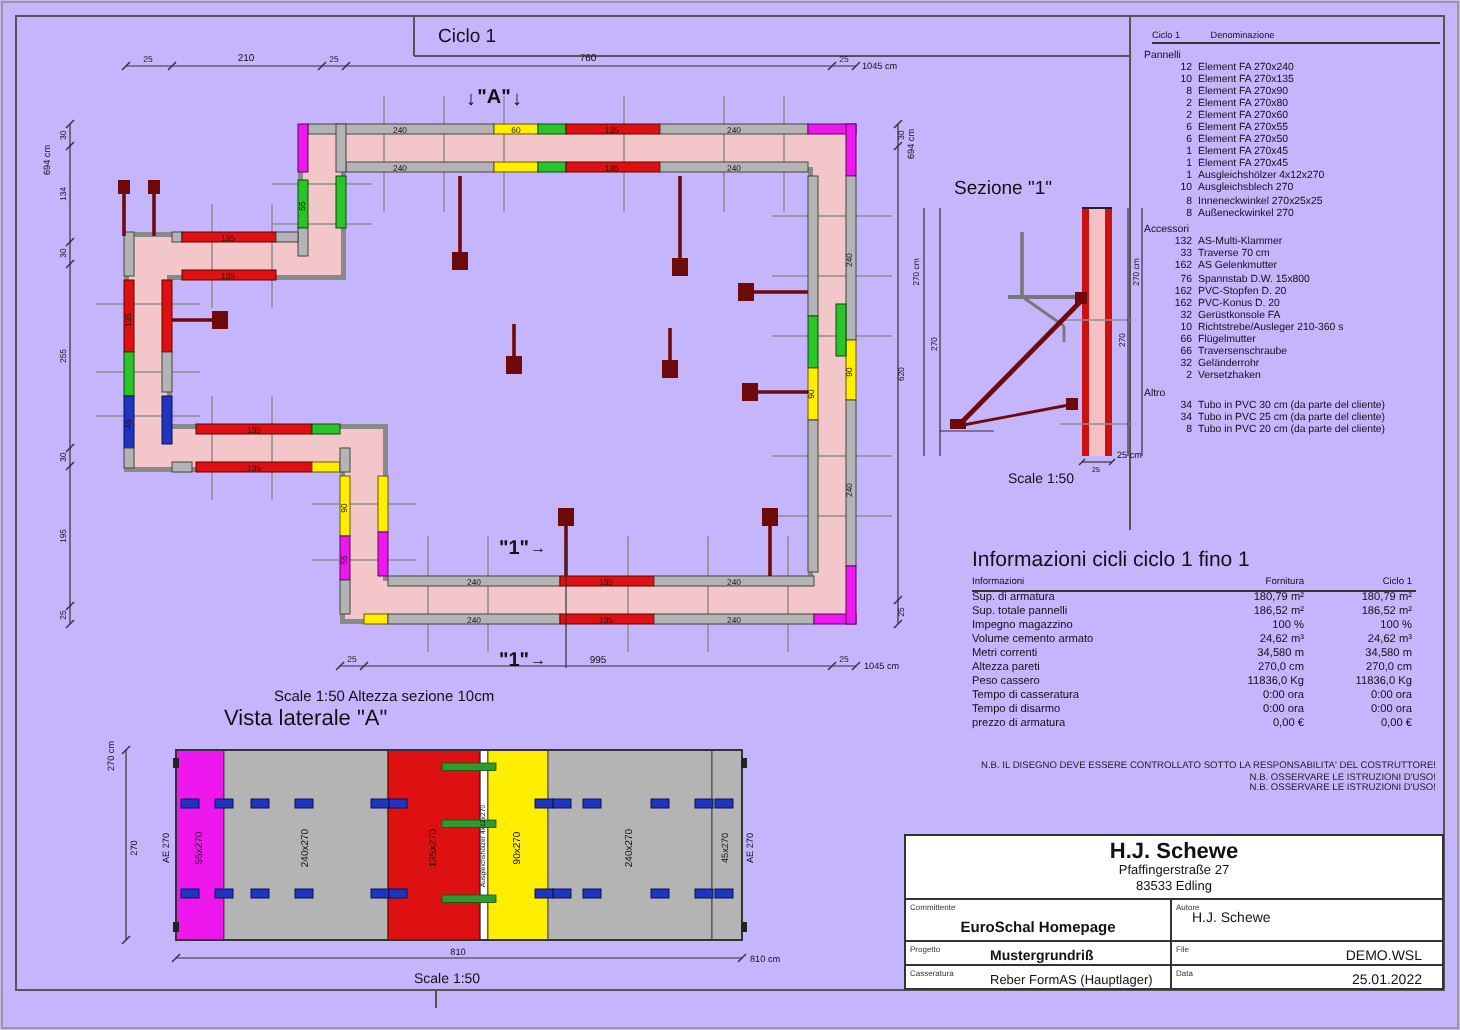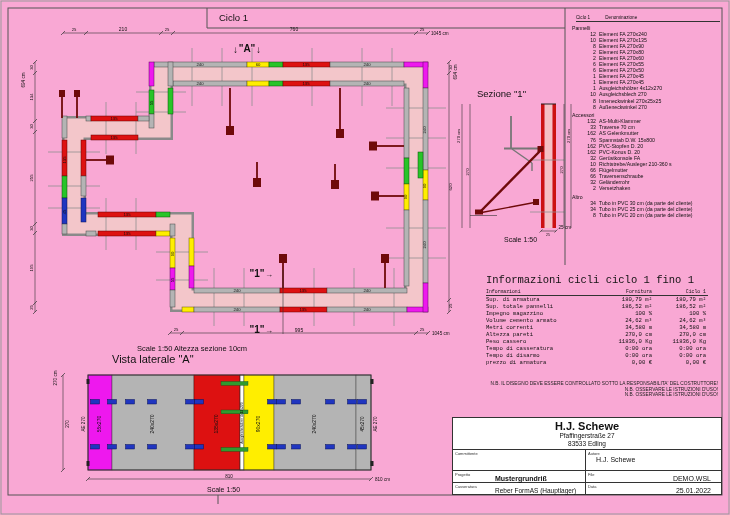--- a/index.html
+++ b/index.html
@@ -1,16 +1,16 @@
 <!DOCTYPE html>
 <html><head>
 <meta charset="utf-8">
 <style>
   html,body{margin:0;padding:0;background:#fff;}
-  .sheet{position:relative;width:730px;height:515px;background:#f9a8d4;overflow:hidden;
+  .sheet{position:relative;width:730px;height:515px;background:#c4b5fd;overflow:hidden;
          font-family:"Liberation Sans",sans-serif;color:#111;}
   svg{position:absolute;left:0;top:0;}
   svg text{font-family:"Liberation Sans",sans-serif;fill:#111;}
   .am{text-anchor:middle;}
   .t34{font-size:3.4px}.t35{font-size:3.5px}.t4{font-size:4.2px}.t45{font-size:4.6px}
   .t5{font-size:5px}.t7{font-size:7px}.t75{font-size:7.5px}.t8{font-size:8px}
   .t9{font-size:9.5px}.t10{font-size:10px}.t11{font-size:11px}.b{font-weight:bold}
   .ln{fill:none;stroke:#999;stroke-width:1}
   .ln2{fill:none;stroke:#555;stroke-width:1}
   .w1{stroke:#8a8a8a;stroke-width:24;fill:none}
@@ -29,21 +29,21 @@
   .gy{stroke:#777;fill:none}
   
   .abs{position:absolute;}
   .elenco{left:572px;top:12px;width:148px;}
   .elenco .title{font-size:10.5px;text-align:center;}
   .elenco .cols{font-size:4.6px;border-bottom:.7px solid #333;margin:3px 0 1px 4px;padding-bottom:1px;}
   .elenco .cols .c1{display:inline-block;width:28px;}
   .mgroup{font-size:5.2px;margin-top:2.5px;}
   .mrow{display:flex;font-size:5.2px;line-height:6.1px;}
   .mrow .qty{width:24px;text-align:right;margin-right:3px;flex:none;}
-  .info{left:486px;top:274px;width:222px;font-family:Liberation Mono, monospace;}
+  .info{left:486px;top:274px;width:222px;}
   .info .title{font-size:10.5px;}
   .ihead{display:flex;font-size:4.8px;border-bottom:.7px solid #333;margin-top:3px;padding-bottom:1px;}
   .irow{display:flex;font-size:5.6px;line-height:7px;}
   .ci1{width:104px;}.ci2{width:62px;text-align:right;}.ci3{width:54px;text-align:right;}
   .notes{left:430px;top:381px;width:288px;text-align:right;font-size:4.8px;line-height:5.7px;color:#222;}
   .tblock{left:452px;top:417px;width:270px;height:78px;border:1px solid #333;box-sizing:border-box;background:#fff;}
   .tb-head{height:32px;text-align:center;border-bottom:1px solid #333;box-sizing:border-box;padding-top:2px;}
   .tb-co{font-size:11px;font-weight:bold;line-height:12px;}
   .tb-ad{font-size:6.5px;line-height:7.5px;}
   .tb-row{display:flex;border-bottom:1px solid #333;box-sizing:border-box;}
@@ -636,20 +636,21 @@
 
 <div class="abs tblock">
   <div class="tb-head">
     <div class="tb-co">H.J. Schewe</div>
     <div class="tb-ad">Pfaffingerstraße 27</div>
     <div class="tb-ad">83533 Edling</div>
   </div>
   <div class="tb-row r2">
     <div class="cl">
       <span class="lbl">Committente</span>
+      <div class="val-c">EuroSchal Homepage</div>
     </div>
     <div class="cr">
       <span class="lbl">Autore</span>
       <div class="val-s">H.J. Schewe</div>
     </div>
   </div>
   <div class="tb-row r3">
     <div class="cl">
       <span class="lbl">Progetto</span>
       <div class="val-r3">Mustergrundriß</div>

